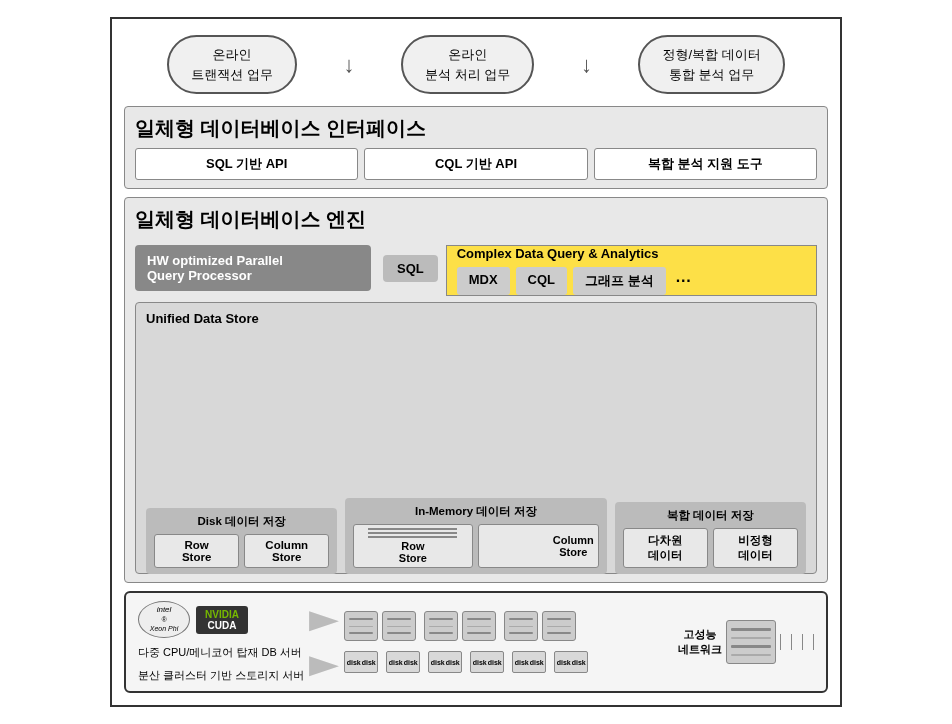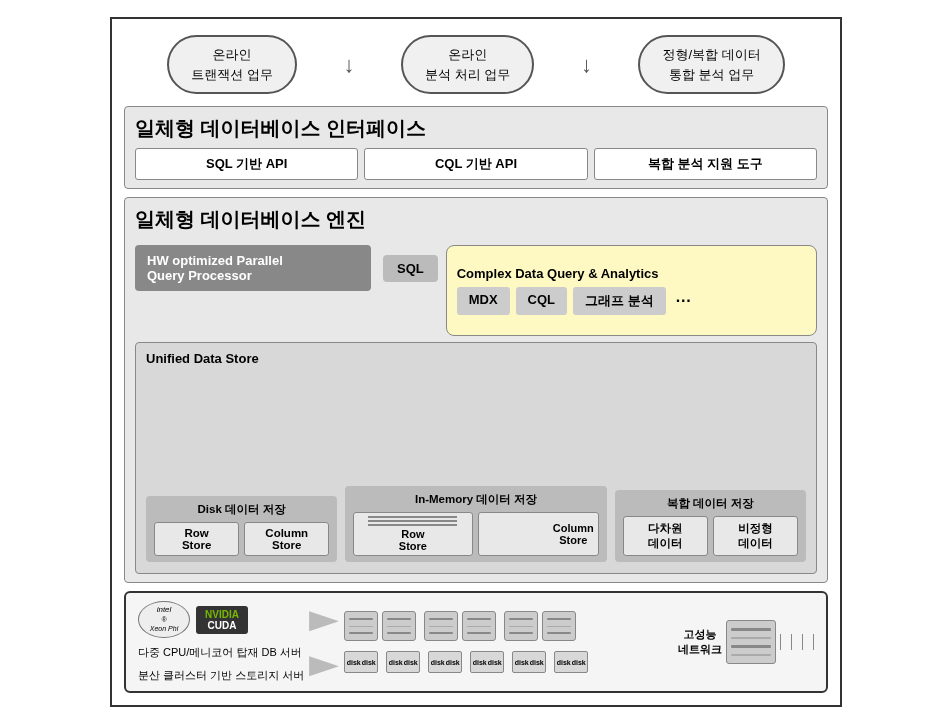--- a/index.html
+++ b/index.html
@@ -98,24 +98,24 @@
       padding: 6px 14px;
       font-size: 13px;
       font-weight: bold;
       display: flex;
       align-items: center;
       justify-content: center;
       align-self: center;
       margin-left: 8px;
     }
     .complex-query-box {
-      background: #fef9c3;
+      background: #fde047;
       border: 1.5px solid #888;
-      border-radius: 8px;
-      padding: 20px 10px;
+      border-radius: 0;
+      padding: 0 10px;
       flex: 1.5;
     }
     .complex-title {
       font-size: 13px;
       font-weight: bold;
       margin-bottom: 6px;
     }
     .complex-items {
       display: flex;
       gap: 6px;
@@ -139,21 +139,21 @@
     .unified-store {
       background: #d8d8d8;
       border: 1.5px solid #888;
       border-radius: 4px;
       padding: 8px 10px;
       flex: 1;
     }
     .unified-title {
       font-size: 13px;
       font-weight: bold;
-      margin-bottom: 6px;
+      margin-bottom: 18px;
     }
     .store-sections {
       display: flex;
       gap: 8px;
       height: calc(100% - 24px);
       align-items: flex-end;
     }
     .store-section {
       background: #bbb;
       border-radius: 4px;

